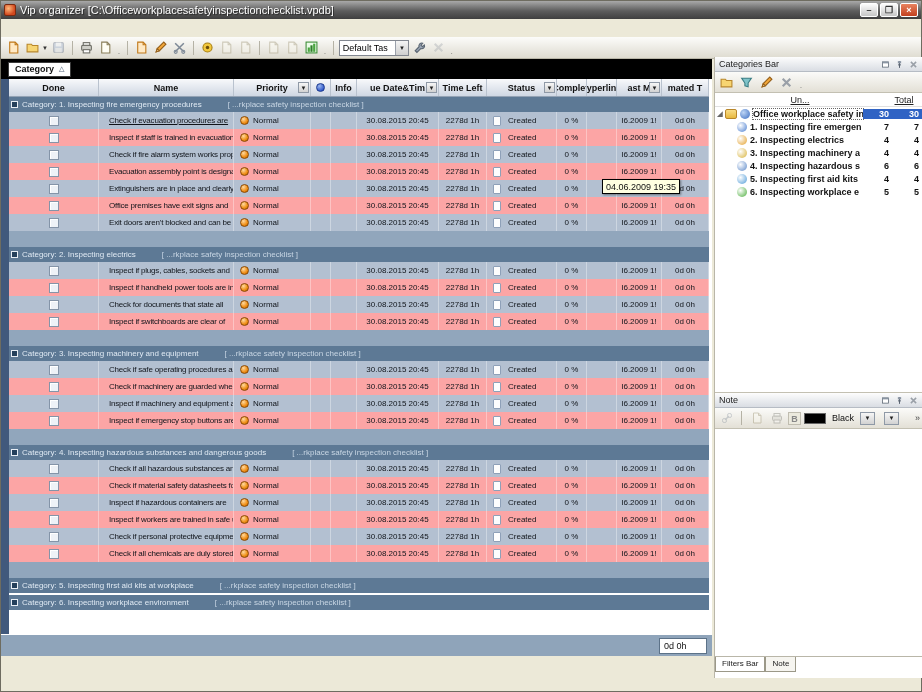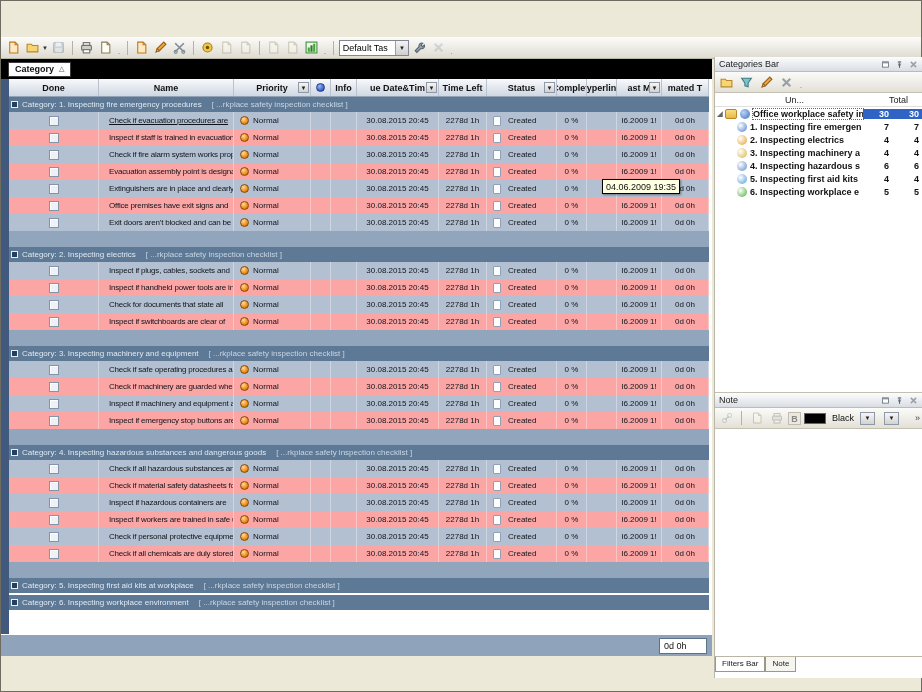--- a/index.html
+++ b/index.html
@@ -46,21 +46,21 @@
     border-right:1px solid #b9c2ce; overflow:hidden; white-space:nowrap; position:relative; }
   .hdd { position:absolute; right:1px; top:3px; width:11px; height:11px; background:linear-gradient(#f6f6f6,#d2d2d2);
     border:1px solid #8f99a6; font-size:6px; color:#222; display:flex; align-items:center; justify-content:center; }
   .hball { width:9px; height:9px; border-radius:50%; background:radial-gradient(circle at 35% 30%, #9db8ef, #2d55c8 75%); border:1px solid #1c3a8e; }
 
   .leftstrip { position:absolute; left:0; top:20px; width:8px; bottom:20px; background:#41597c; }
   .gridbody { position:absolute; left:8px; top:38px; width:700px; bottom:22px; overflow:hidden; background:#fff; }
 
   .grow { display:flex; height:15px; background:#5d7995; color:#dfe9f3; font-size:8px; align-items:center; white-space:nowrap; overflow:hidden; }
   .expbox { width:7px; height:7px; border:1px solid #e8eef5; background:#24405c; margin:0 4px 0 2px; flex:0 0 auto; }
-  .grow .ctx { margin-left:10px; color:#c8d6e4; }
+  .grow .ctx { margin-left:26px; color:#c8d6e4; }
   .trow { display:flex; height:17px; align-items:stretch; font-size:8px; color:#10141a; }
   .trow.a { background:#b3c0d1; } .trow.b { background:#fca5a5; }
   .cell { display:flex; align-items:center; justify-content:center; border-right:1px solid rgba(255,255,255,.35);
     overflow:hidden; white-space:nowrap; height:100%; }
   .cell.nm { justify-content:flex-start; padding-left:10px; letter-spacing:-0.2px; }
   .cell.pr { justify-content:flex-start; padding-left:6px; gap:4px; }
   .cb { width:10px; height:10px; background:#eef2f7; border:1px solid #8494a8; box-shadow:inset 1px 1px 0 #fff; }
   .ball { width:9px; height:9px; border-radius:50%; flex:0 0 auto;
     background:radial-gradient(circle at 35% 30%, #ffd9a0, #ef8d12 60%, #b35f06); border:1px solid #8a4a05; }
   .pageic { width:8px; height:10px; background:#fdfdfd; border:1px solid #8ea0b8; border-radius:1px; margin-right:3px; flex:0 0 auto; }
@@ -73,21 +73,21 @@
 
   
   .rpanel { position:absolute; left:713px; top:56px; width:209px; height:621px; background:#f4f3ee; border-left:1px solid #b9b6a8; }
   .phead { height:15px; background:linear-gradient(#fdfdfd,#d9dde3); border-bottom:1px solid #b6bcc4; display:flex; align-items:center;
     font-size:9px; color:#222; padding:0 4px; }
   .phead .pico { margin-left:auto; display:flex; gap:3px; }
   .pic { width:11px; height:10px; font-size:7px; line-height:9px; text-align:center; color:#55606e; border:1px solid transparent; }
   .ptool { height:21px; background:linear-gradient(#fbfbf9,#e3e0d6); border-bottom:1px solid #c3c0b2; display:flex; align-items:center; padding-left:3px; gap:3px; }
   .treewrap { background:#fff; border-bottom:1px solid #c3c0b2; }
   .tcolhead { display:flex; font-size:9px; color:#222; height:14px; align-items:center; border-bottom:1px solid #e0e0e0; }
-  .tch { margin-left:auto; width:34px; text-align:left; padding-right:4px; }
+  .tch { margin-left:auto; width:34px; text-align:center; padding-right:4px;text-decoration:underline; }
   .tnode { display:flex; align-items:center; height:13px; font-size:9px; font-weight:bold; color:#111; white-space:nowrap; overflow:hidden; }
   .tnode .lbl { overflow:hidden; white-space:nowrap; }
   .tcount { width:30px; text-align:right; padding-right:4px; flex:0 0 auto; }
   .selband { background:#2f63c4; color:#fff; display:flex; margin-left:auto; }
   .texp { width:10px; font-size:7px; color:#666; text-align:center; flex:0 0 auto;}
   .tico { width:12px; height:10px; margin-right:3px; flex:0 0 auto; border-radius:2px; }
   .notearea { background:#fff; height:229px; }
   .ptabs { position:absolute; left:0; bottom:0; width:100%; height:22px; background:#fff; border-top:1px solid #b9b6a8; display:flex; align-items:flex-start; }
   .ptab { font-size:8px; color:#222; border:1px solid #9b9888; border-top:none; padding:2px 6px 3px; background:#f6f5f0; }
   .ptab.first { background:#fff; }
@@ -166,20 +166,29 @@
     <symbol id="sym-link" viewBox="0 0 12 12">
         <path d="M4 8l4-4" stroke="#7d8896" stroke-width="1.4"></path>
         <rect x="1.5" y="6.5" width="4" height="4" rx="1.6" fill="none" stroke="#7d8896"></rect>
         <rect x="6.5" y="1.5" width="4" height="4" rx="1.6" fill="none" stroke="#7d8896"></rect>
       </symbol>
   </defs>
 </svg>
 
 <div id="app">
 
+  <div class="titlebar">
+    <span class="appicon"></span>
+    <span class="title-text">Vip organizer [C:\Officeworkplacesafetyinspectionchecklist.vpdb]</span>
+    <span class="winbtns">
+      <span class="wbtn">–</span>
+      <span class="wbtn">❐</span>
+      <span class="wbtn close">×</span>
+    </span>
+  </div>
 
 
   <div class="toolbar">
     <span class="tbtn">
         <svg class="i" width="13" height="13">
           <use href="#sym-pageo"></use>
         </svg>
       </span>
     <span class="tbtn">
         <svg class="i" width="13" height="13">

